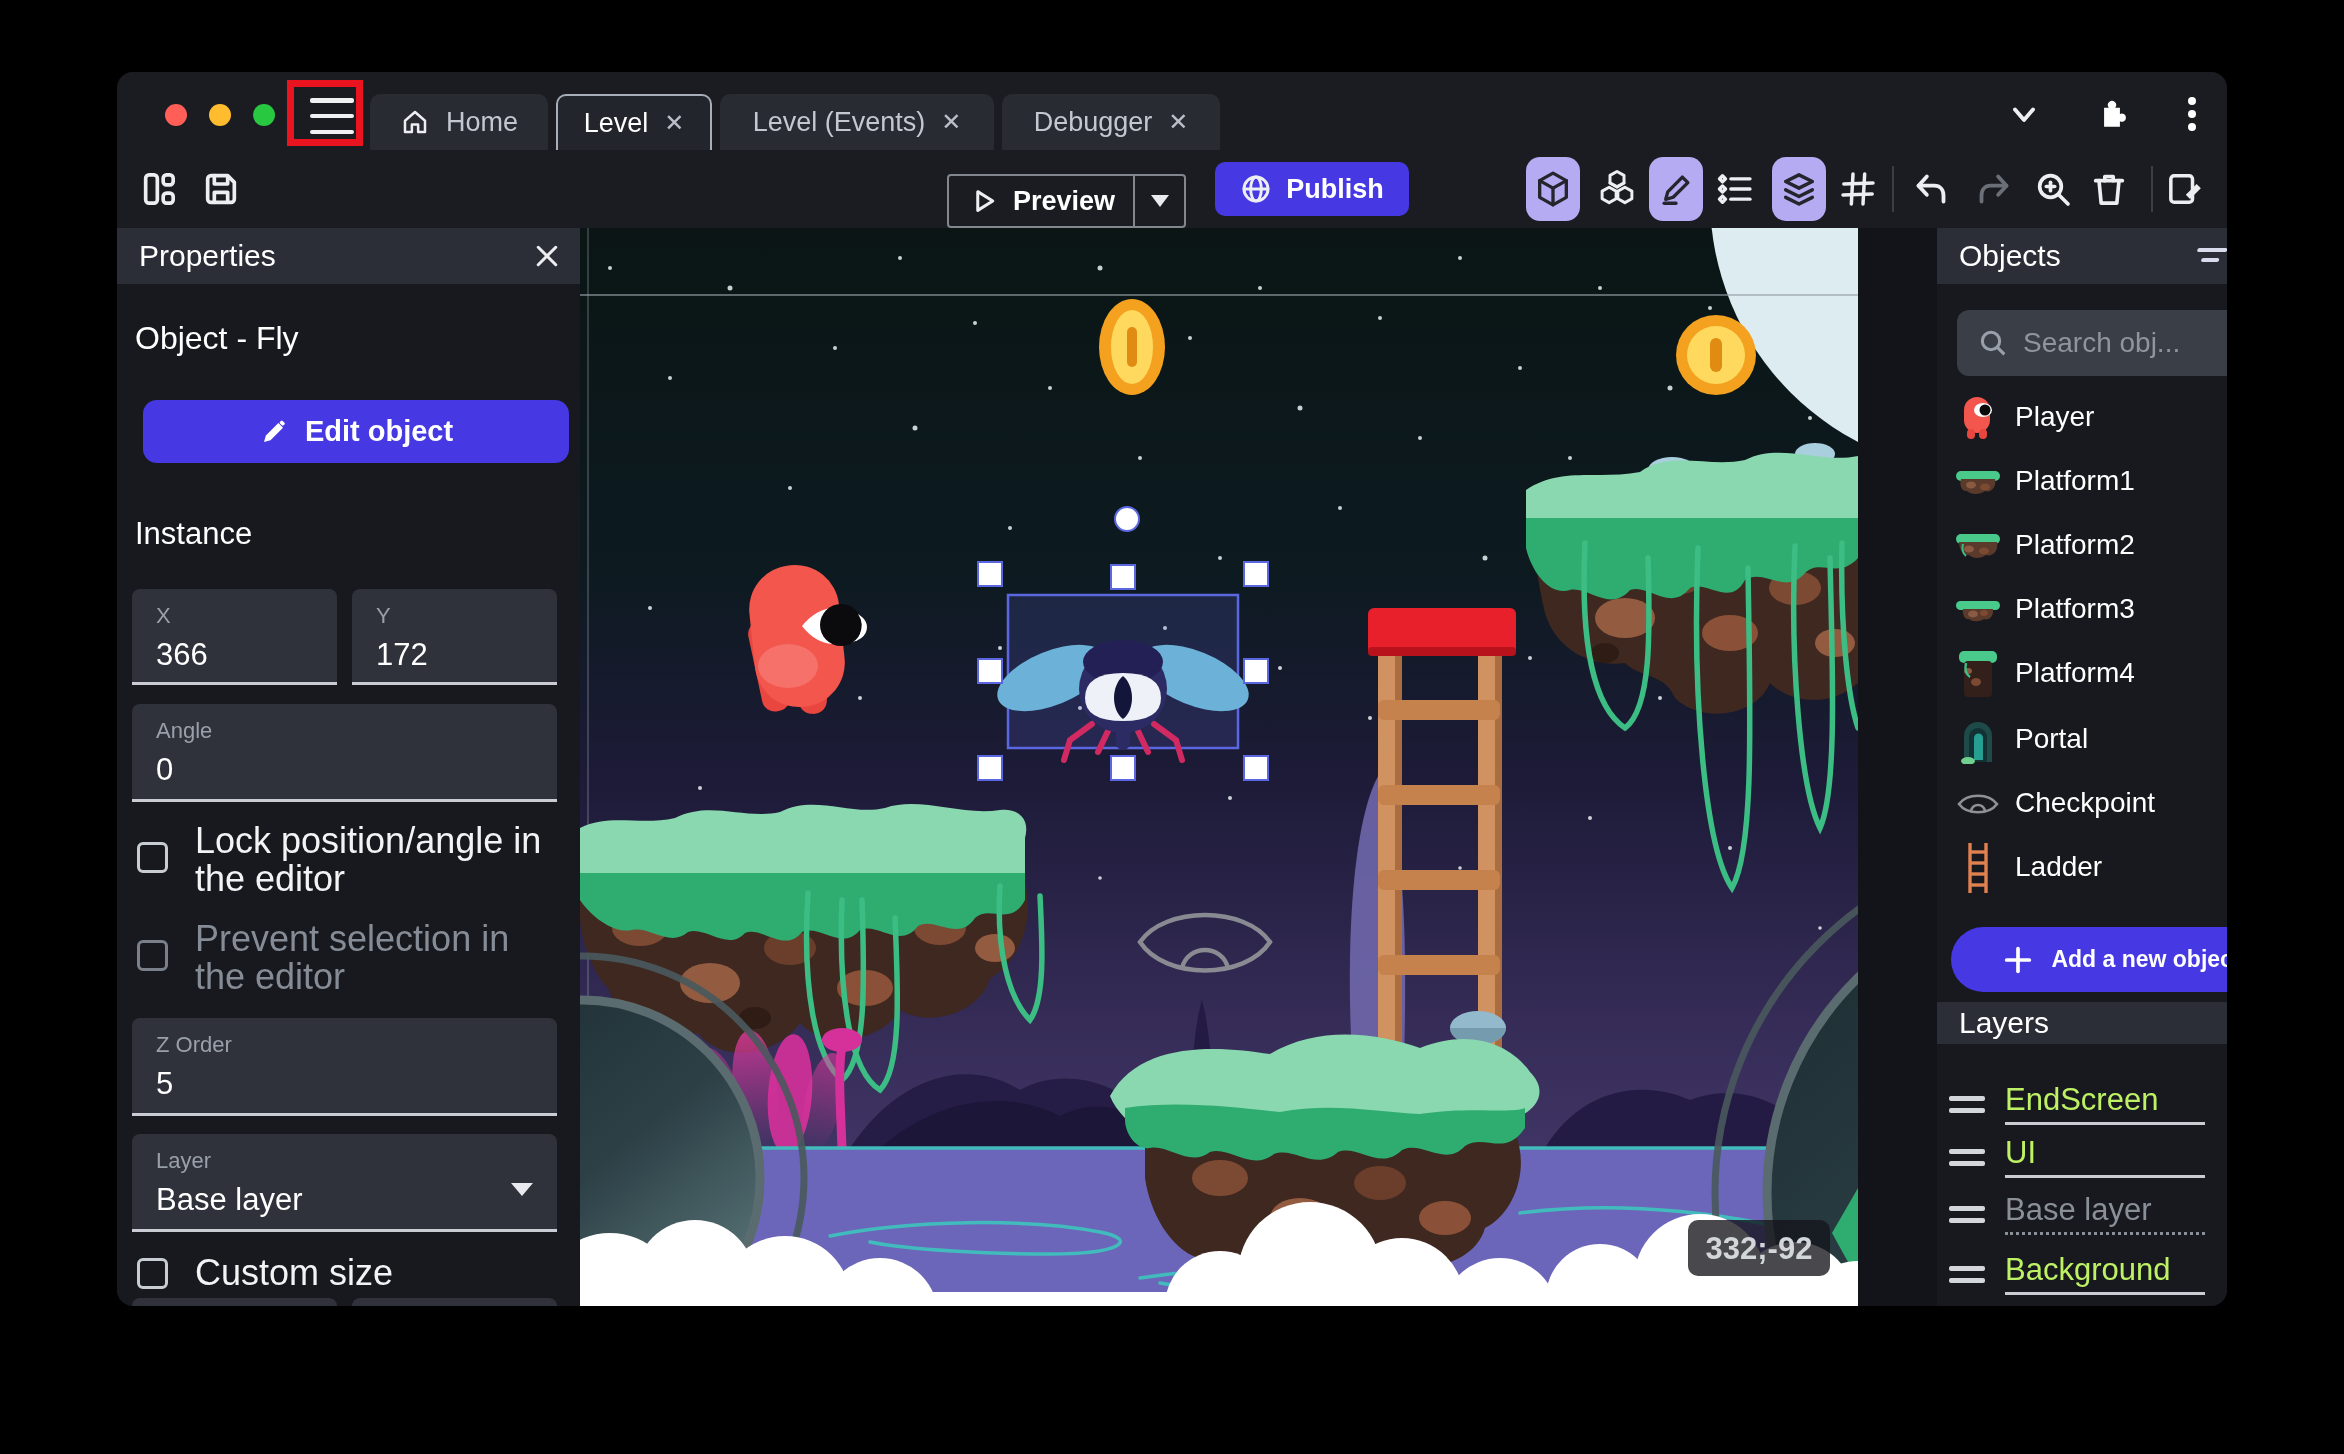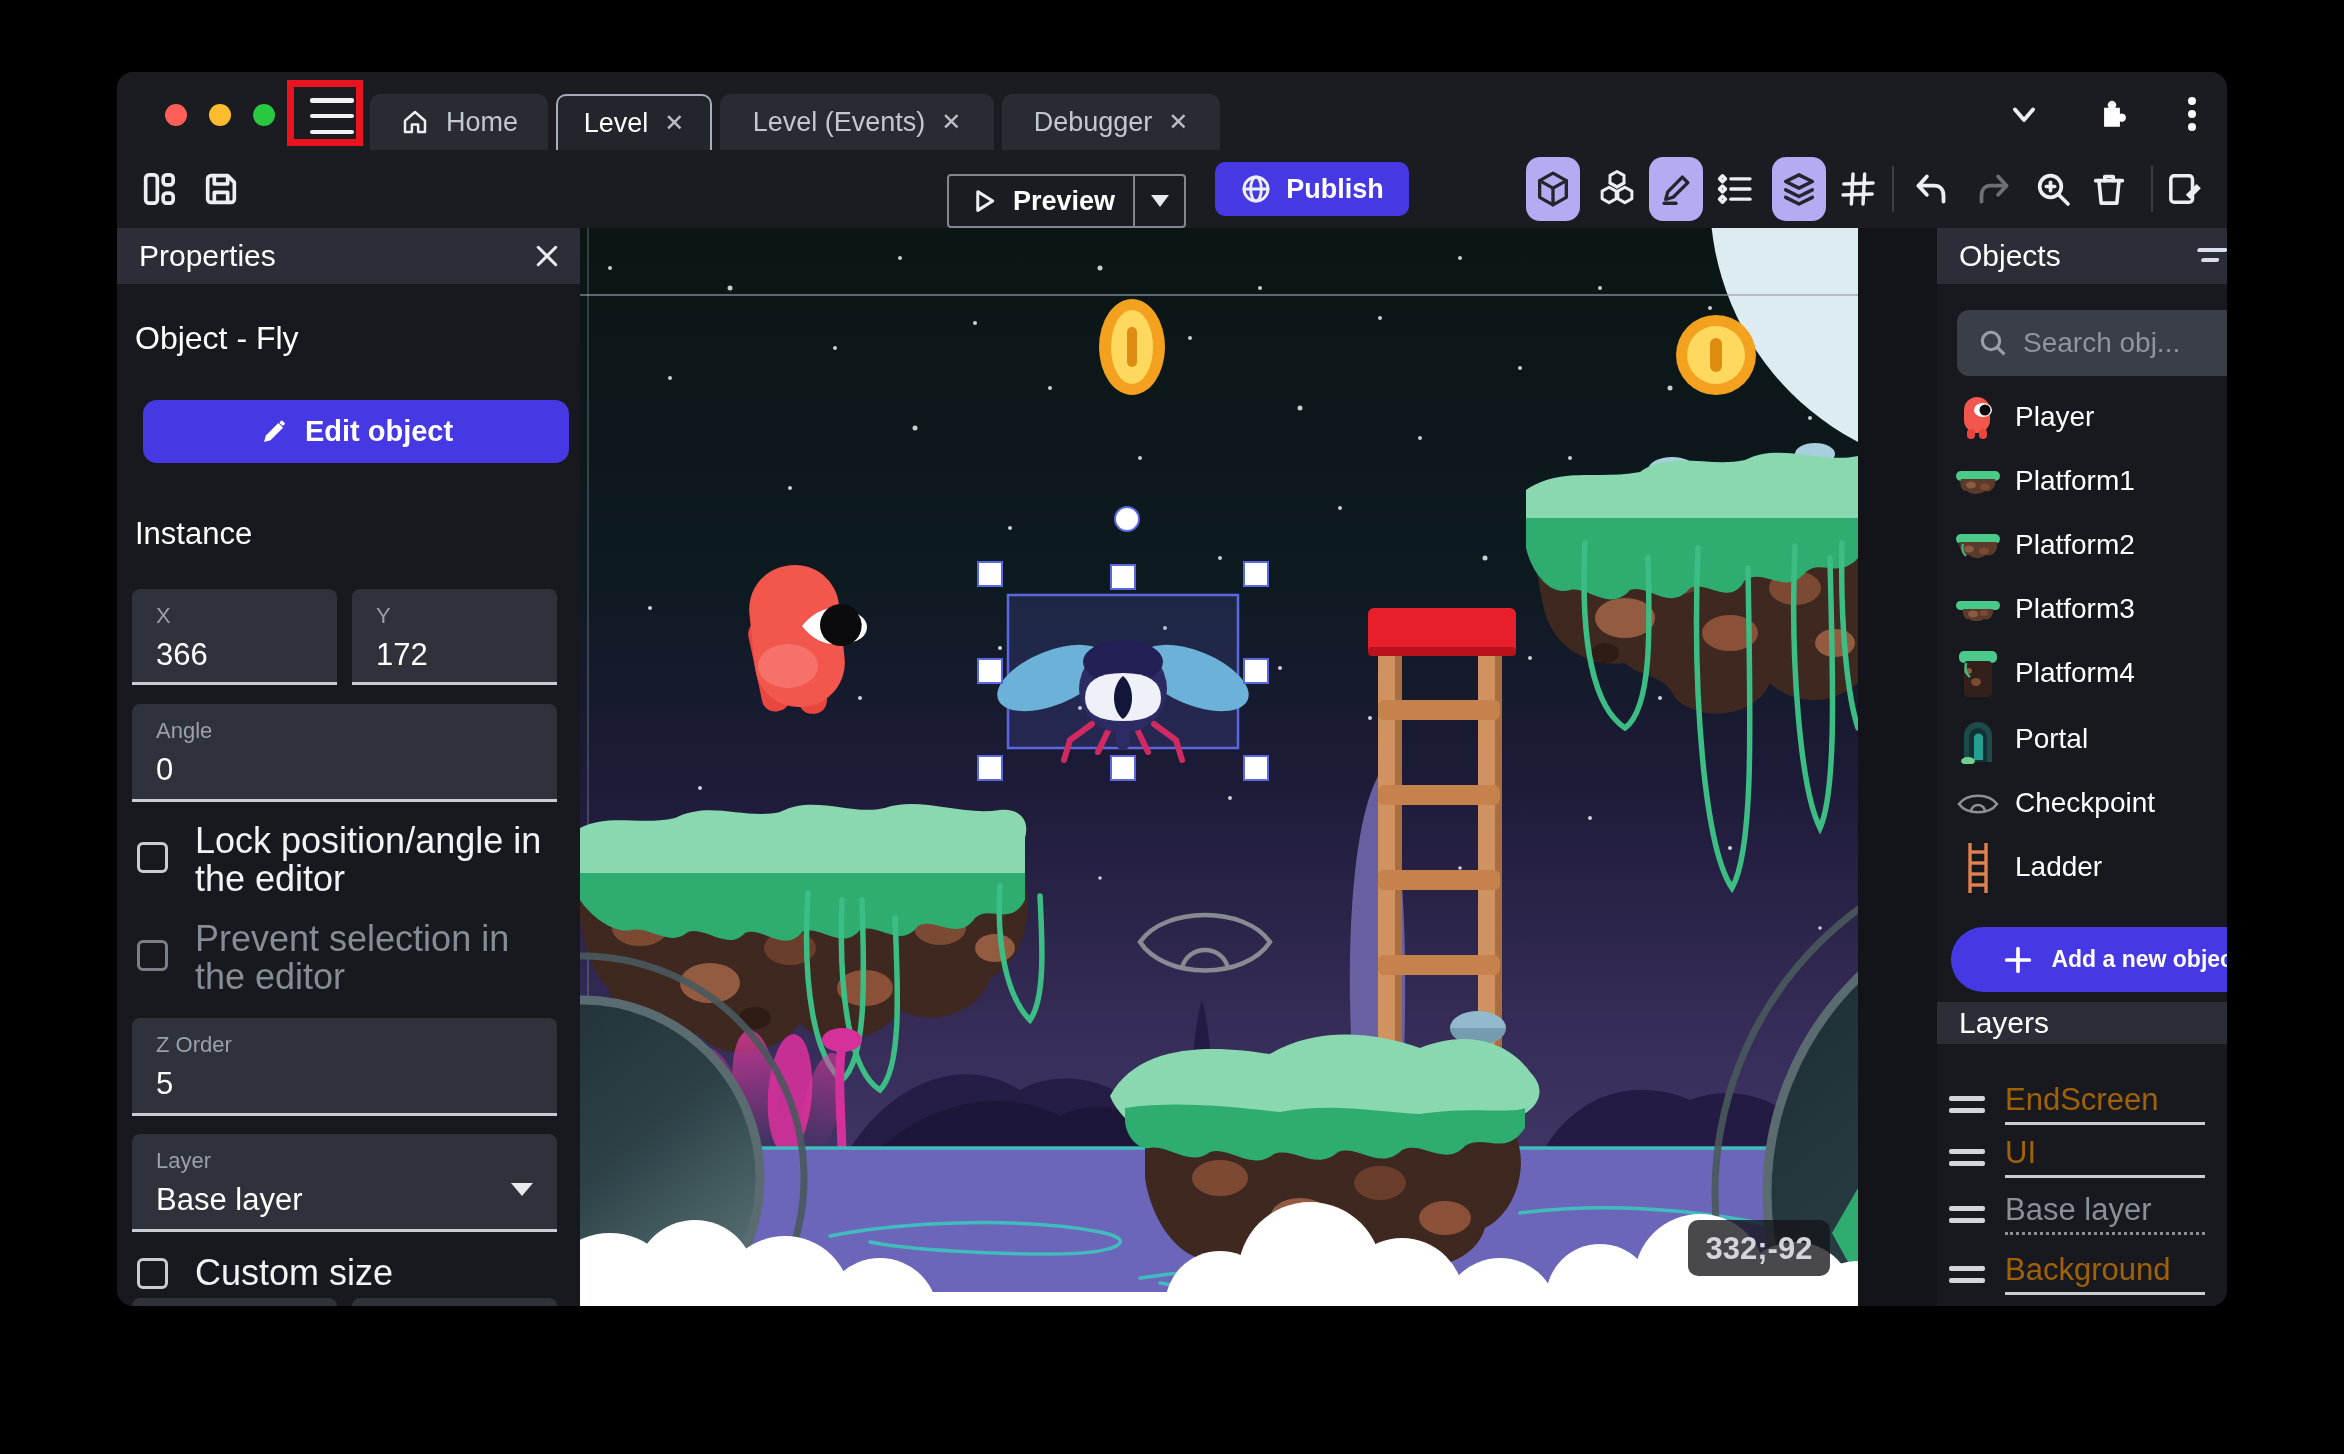--- a/index.html
+++ b/index.html
@@ -52,21 +52,21 @@
   .obj-row { position:absolute; left:0; width:369px; height:62px; }
   .obj-ico { position:absolute; left:18px; top:6px; width:46px; height:50px; display:flex; align-items:center; justify-content:center; }
   .obj-label { position:absolute; left:78px; top:14px; color:#fff; font-size:28px; }
   .dots { position:absolute; right:22px; top:9px; width:12px; height:44px; }
   .dots i { display:block; width:8px; height:8px; border-radius:50%; background:#dfe2e8; margin:0 auto 7px; }
   .scrollbar { position:absolute; background:#9ba1ab; border-radius:7px; width:13px; }
   
   .layer-row { position:absolute; left:0; width:369px; height:53px; }
   .layer-handle { position:absolute; left:12px; top:16px; width:36px; }
   .layer-handle i { display:block; height:5px; background:#d3d6db; border-radius:2px; margin-bottom:7px; }
-  .layer-label { position:absolute; left:68px; top:2px; font-size:31px; color:#a16207; }
+  .layer-label { position:absolute; left:68px; top:2px; font-size:31px; color:#bef264; }
   .layer-underline { position:absolute; left:68px; width:200px; border-bottom:3px solid #c9ccd2; }
   .layer-underline.dotted { border-bottom:3px dotted #8a9098; }
   .layer-label.dim { color:#8a9098; }
   input.search { position:absolute; left:20px; top:82px; width:330px; height:66px; background:#3a3e46; border:none; border-radius:12px;
                  color:#e8eaee; font-size:28px; padding-left:66px; font-family:"Liberation Sans",sans-serif; }
   input.search::placeholder { color:#8f959f; }
   svg.lineico { stroke:#eceef1; stroke-width:2; fill:none; stroke-linecap:round; stroke-linejoin:round; }
   svg.lineico.dark { stroke:#23262d; }
   svg.lineico.dim { stroke:#6a6f78; }
 </style>

